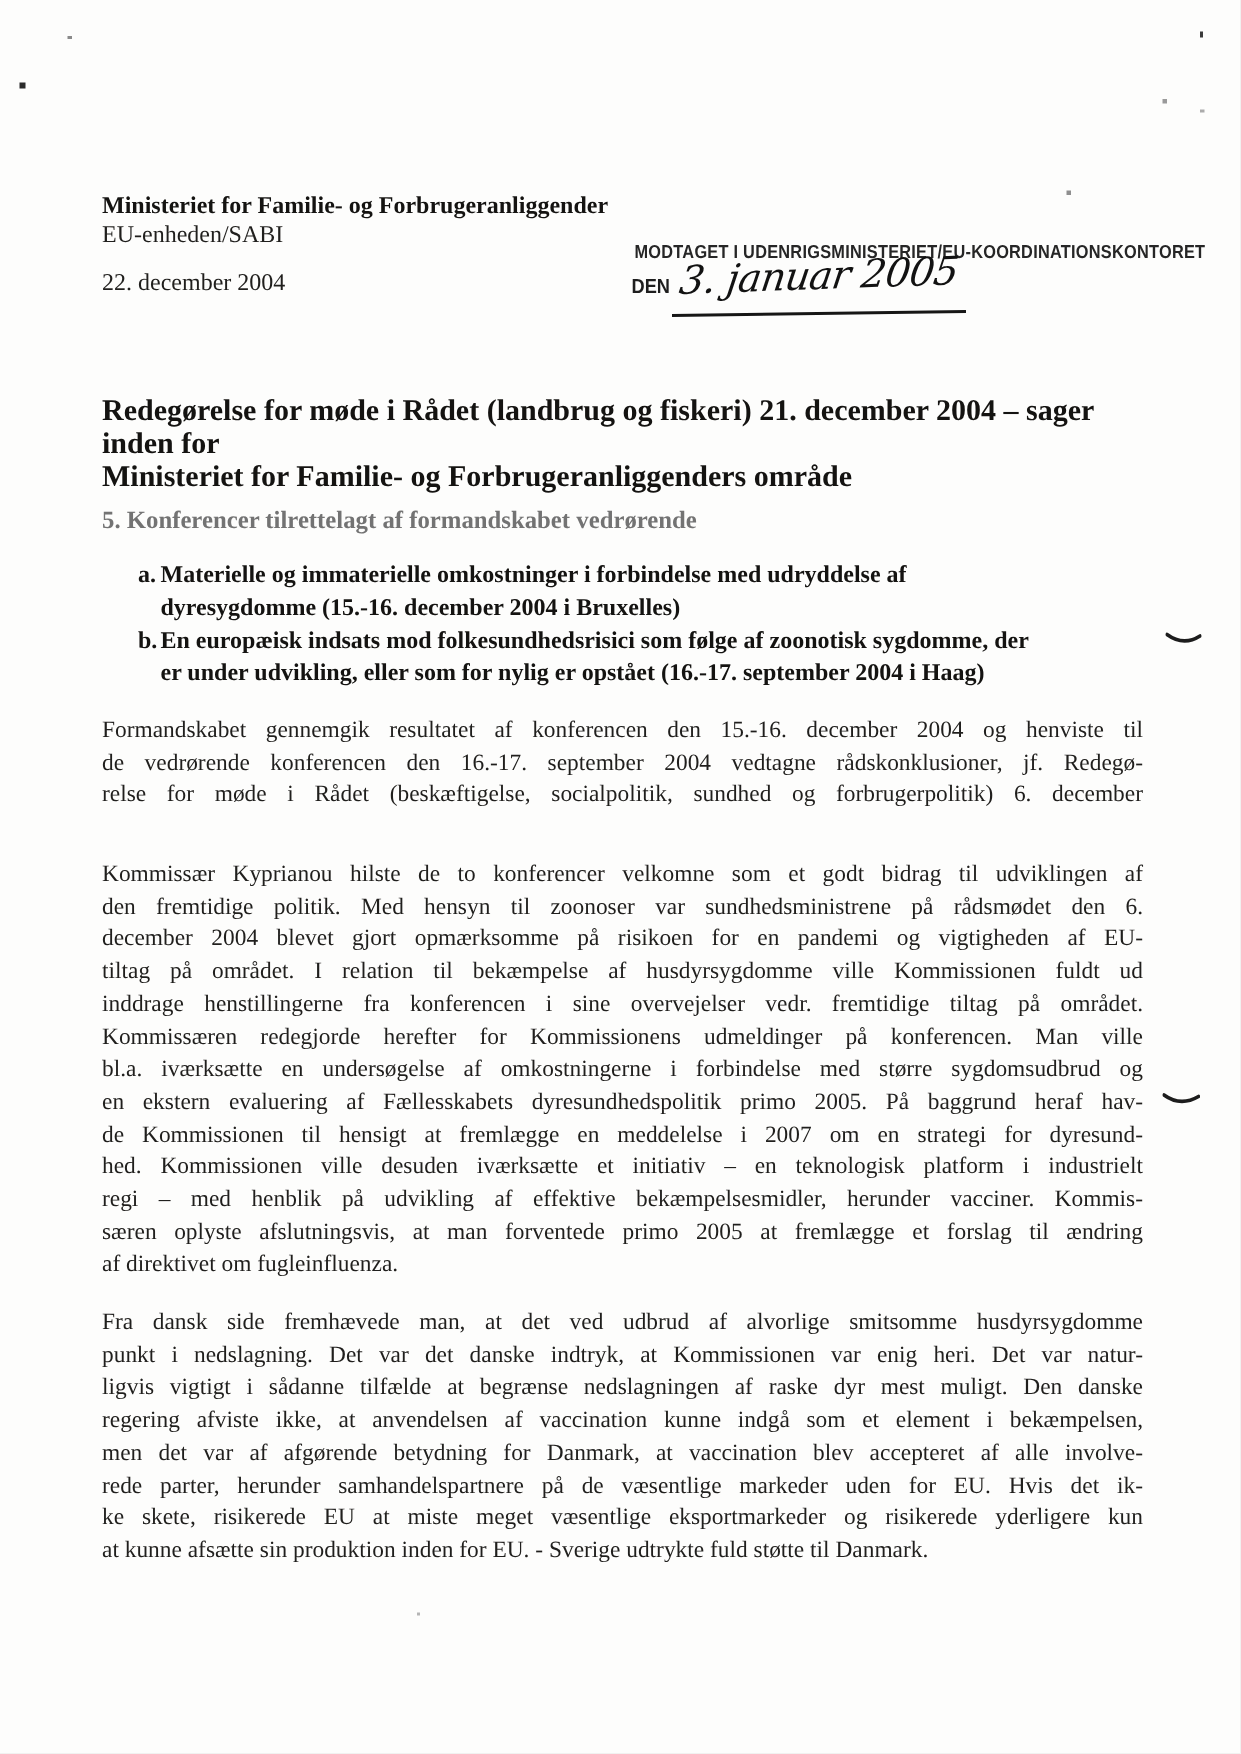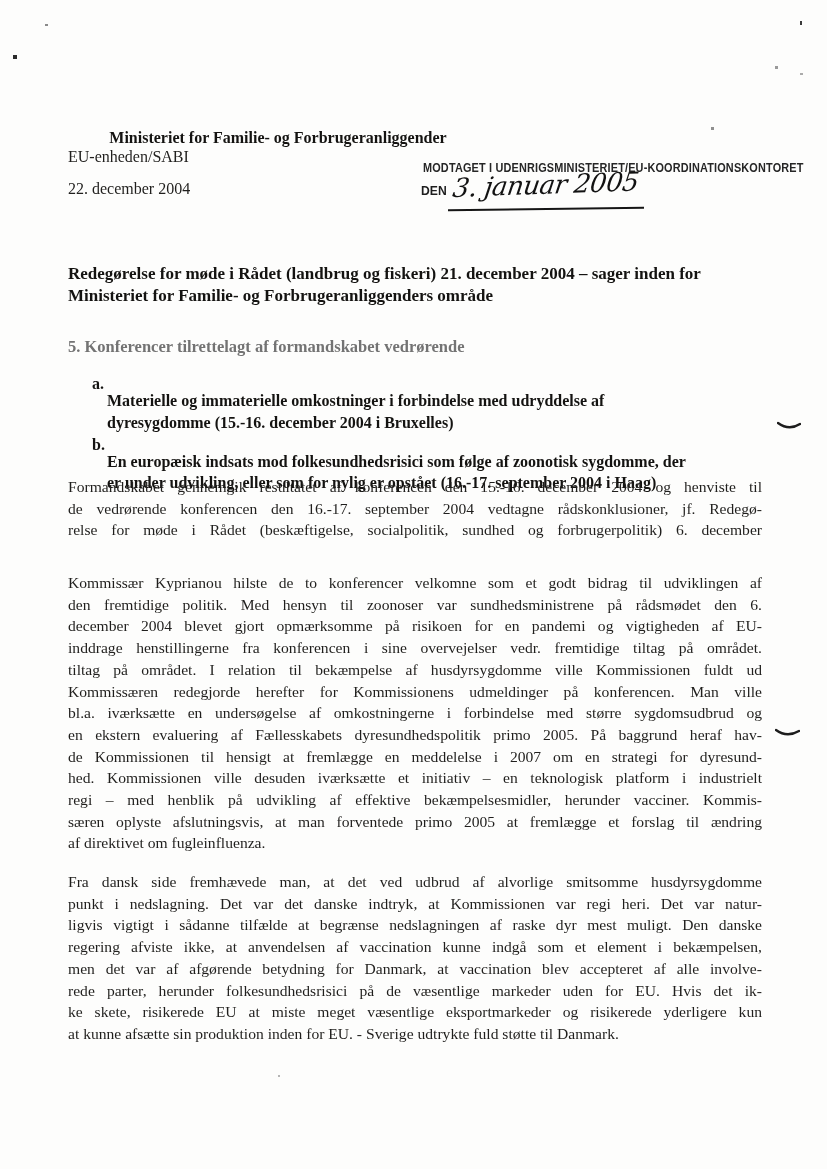--- a/index.html
+++ b/index.html
@@ -40,34 +40,34 @@
     color: #121212; white-space: nowrap;
     transform: rotate(-2deg) skewX(-10deg); transform-origin: left bottom;
   }
   .stamp-underline {
     left: 448px; top: 208px; width: 196px; height: 0;
     border-top: 2px solid #161616;
     transform: rotate(-0.8deg);
   }
 
   
-  .doc-title { left: 68px; top: 263px; width: 700px; font-size: 17px;
+  .doc-title { left: 68px; top: 263px; width: 700px; font-size: 20px;
                line-height: 22px; font-weight: bold; color: #141311; }
 
   
   .section-heading { left: 68px; top: 337px; width: 700px; font-size: 16.5px;
                      font-weight: bold; color: #737373; }
 
   
   .letter-list { left: 92px; top: 373px; width: 672px; }
   .list-item { display: flex; align-items: flex-start; }
   .list-marker { width: 15px; flex: 0 0 15px; font-weight: bold; font-size: 16px;
                  line-height: 21.8px; color: #141311; }
   .item-text { white-space: pre-line; font-weight: bold; font-size: 16px;
-               line-height: 21.8px; color: #141311; margin-top: 17px; }
+               line-height: 21.8px; color: #141311; }
 
   
   .para { left: 68px; width: 694px; }
   .p1 { top: 476px; }
   .p2 { top: 572px; }
   .p3 { top: 871px; }
   .pline { font-size: 15.6px; line-height: 21.7px; white-space: nowrap; }
   .just { white-space: normal; text-align: justify; text-align-last: justify; }
 
   
@@ -87,21 +87,21 @@
   <div class="speck" style="left:711px;top:127px;width:3px;height:3px;background:#8f8f8f;"></div>
   <div class="speck" style="left:278px;top:1075px;width:2px;height:2px;background:#b5b5b5;"></div>
 
   <svg class="curve-mark" style="left:777px;top:420px;" width="24" height="12" viewBox="0 0 24 12">
     <path d="M1 3 Q 12 11 23 4" fill="none" stroke="#1d1d1d" stroke-width="2.4" stroke-linecap="round"></path>
   </svg>
   <svg class="curve-mark" style="left:775px;top:727px;" width="25" height="12" viewBox="0 0 25 12">
     <path d="M1 3 Q 12 11 24 4" fill="none" stroke="#1d1d1d" stroke-width="2.4" stroke-linecap="round"></path>
   </svg>
 
-  <div class="abs sender-line bold" style="top:128px;text-align:center;">Ministeriet for Familie- og Forbrugeranliggender</div>
+  <div class="abs sender-line bold" style="top:128px;">Ministeriet for Familie- og Forbrugeranliggender</div>
   <div class="abs sender-line" style="top:147px;">EU-enheden/SABI</div>
   <div class="abs sender-line" style="top:179px;">22. december 2004</div>
 
   <div class="abs stamp-received">MODTAGET I UDENRIGSMINISTERIET/EU-KOORDINATIONSKONTORET</div>
   <div class="abs stamp-den">DEN</div>
   <div class="abs handwriting">3. januar 2005</div>
   <div class="abs stamp-underline"></div>
 
   <div class="abs doc-title">
     <div>Redegørelse for møde i Rådet (landbrug og fiskeri) 21. december 2004 – sager inden for</div>
@@ -126,36 +126,36 @@
   <div class="abs para p1">
     <div class="pline just">Formandskabet gennemgik resultatet af konferencen den 15.-16. december 2004 og henviste til</div>
     <div class="pline just">de vedrørende konferencen den 16.-17. september 2004 vedtagne rådskonklusioner, jf. Redegø-</div>
     <div class="pline just">relse for møde i Rådet (beskæftigelse, socialpolitik, sundhed og forbrugerpolitik) 6. december</div>
   </div>
 
   <div class="abs para p2">
     <div class="pline just">Kommissær Kyprianou hilste de to konferencer velkomne som et godt bidrag til udviklingen af</div>
     <div class="pline just">den fremtidige politik. Med hensyn til zoonoser var sundhedsministrene på rådsmødet den 6.</div>
     <div class="pline just">december 2004 blevet gjort opmærksomme på risikoen for en pandemi og vigtigheden af EU-</div>
+    <div class="pline just">tiltag på området. I relation til bekæmpelse af husdyrsygdomme ville Kommissionen fuldt ud</div>
     <div class="pline just">inddrage henstillingerne fra konferencen i sine overvejelser vedr. fremtidige tiltag på området.</div>
-    <div class="pline just">tiltag på området. I relation til bekæmpelse af husdyrsygdomme ville Kommissionen fuldt ud</div>
     <div class="pline just">Kommissæren redegjorde herefter for Kommissionens udmeldinger på konferencen. Man ville</div>
     <div class="pline just">bl.a. iværksætte en undersøgelse af omkostningerne i forbindelse med større sygdomsudbrud og</div>
     <div class="pline just">en ekstern evaluering af Fællesskabets dyresundhedspolitik primo 2005. På baggrund heraf hav-</div>
     <div class="pline just">de Kommissionen til hensigt at fremlægge en meddelelse i 2007 om en strategi for dyresund-</div>
     <div class="pline just">hed. Kommissionen ville desuden iværksætte et initiativ – en teknologisk platform i industrielt</div>
     <div class="pline just">regi – med henblik på udvikling af effektive bekæmpelsesmidler, herunder vacciner. Kommis-</div>
     <div class="pline just">særen oplyste afslutningsvis, at man forventede primo 2005 at fremlægge et forslag til ændring</div>
     <div class="pline">af direktivet om fugleinfluenza.</div>
   </div>
 
   <div class="abs para p3">
     <div class="pline just">Fra dansk side fremhævede man, at det ved udbrud af alvorlige smitsomme husdyrsygdomme</div>
-    <div class="pline just">punkt i nedslagning. Det var det danske indtryk, at Kommissionen var regi heri. Det var natur-</div>
+    <div class="pline just">punkt i nedslagning. Det var det danske indtryk, at Kommissionen var enig heri. Det var natur-</div>
     <div class="pline just">ligvis vigtigt i sådanne tilfælde at begrænse nedslagningen af raske dyr mest muligt. Den danske</div>
     <div class="pline just">regering afviste ikke, at anvendelsen af vaccination kunne indgå som et element i bekæmpelsen,</div>
     <div class="pline just">men det var af afgørende betydning for Danmark, at vaccination blev accepteret af alle involve-</div>
-    <div class="pline just">rede parter, herunder folkesundhedsrisici på de væsentlige markeder uden for EU. Hvis det ik-</div>
+    <div class="pline just">rede parter, herunder samhandelspartnere på de væsentlige markeder uden for EU. Hvis det ik-</div>
     <div class="pline just">ke skete, risikerede EU at miste meget væsentlige eksportmarkeder og risikerede yderligere kun</div>
     <div class="pline">at kunne afsætte sin produktion inden for EU. - Sverige udtrykte fuld støtte til Danmark.</div>
   </div>
 
 </div>
 
 </body></html>

